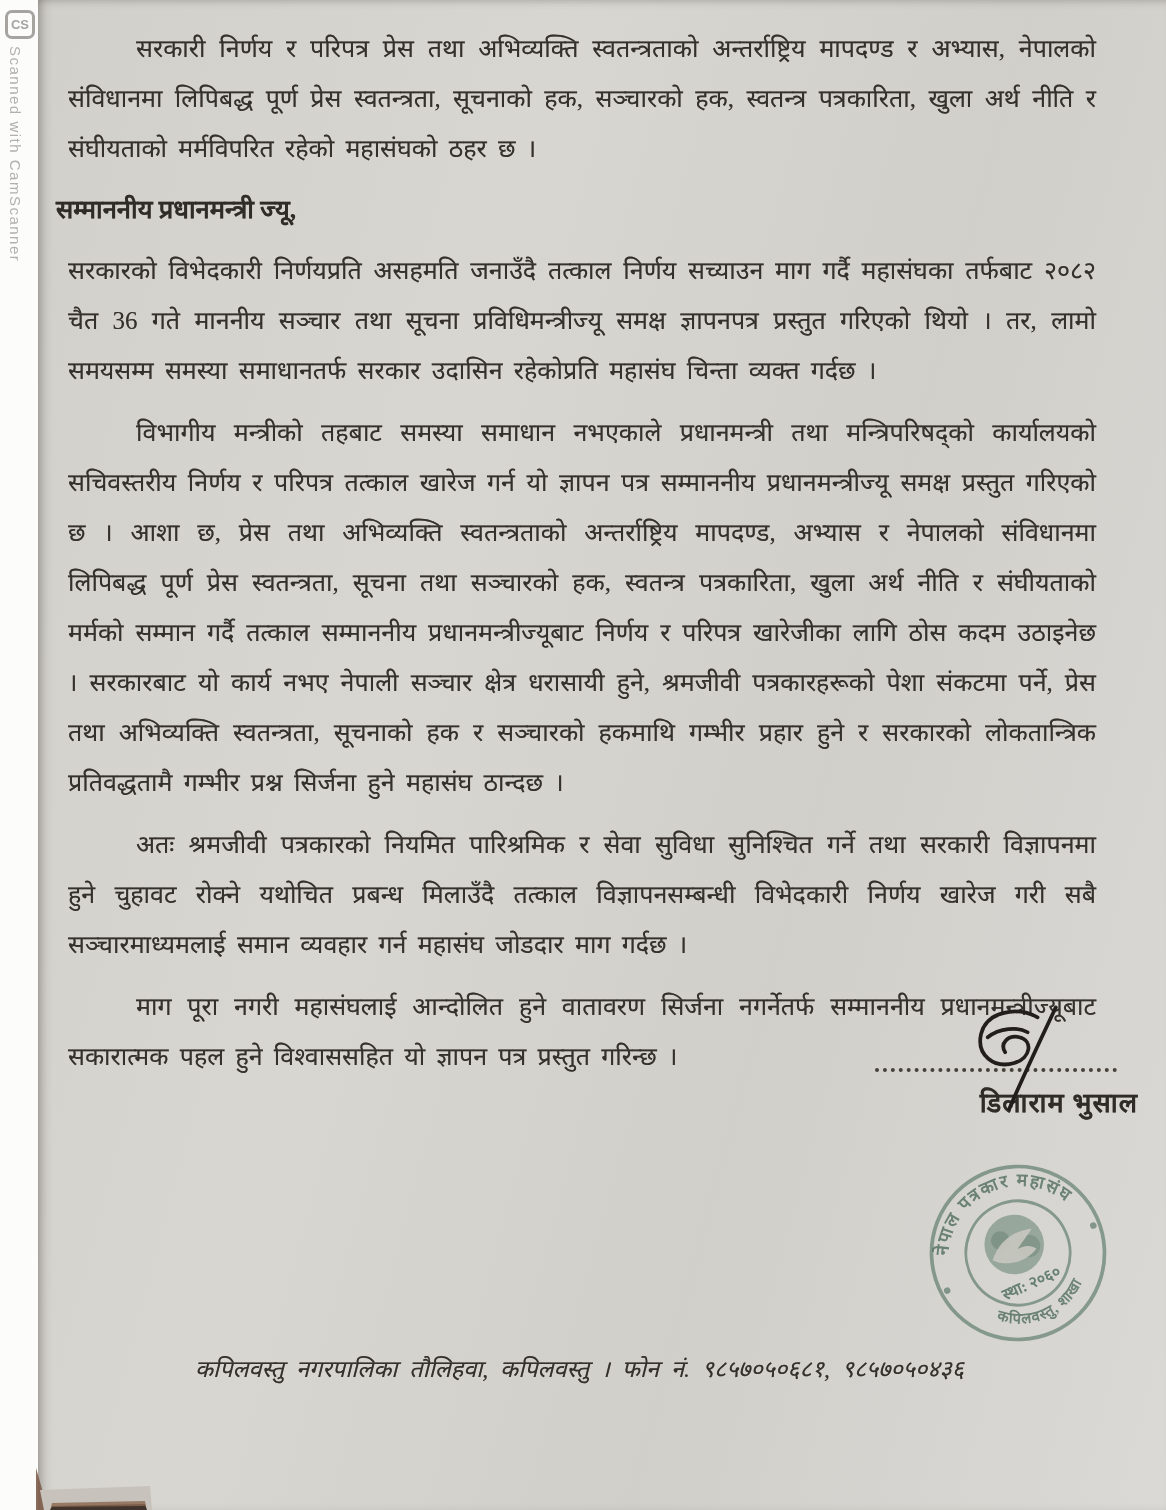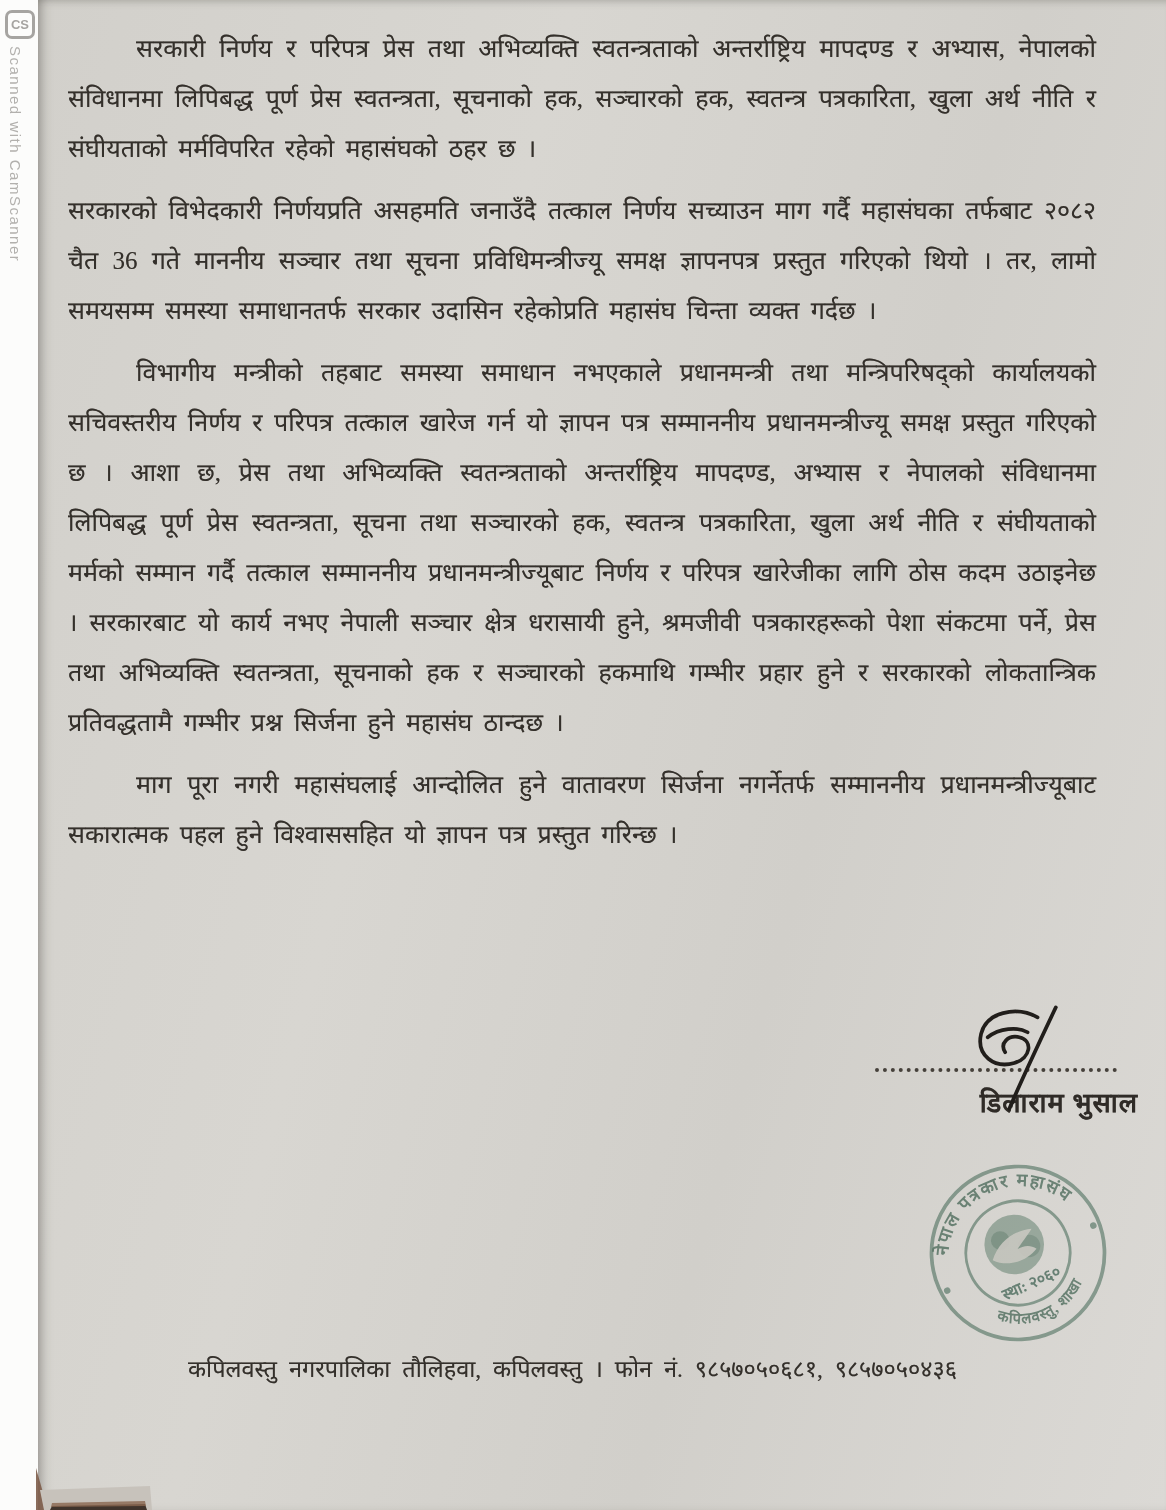--- a/index.html
+++ b/index.html
@@ -55,44 +55,47 @@
 
   
   .stamp{
     position:absolute;left:887px;top:1160px;width:186px;height:186px;
     transform:rotate(-24deg);
     mix-blend-mode:multiply;opacity:.85;
   }
 
   
   .footer{
-    position:absolute;left:150px;top:1352px;width:820px;
+    position:absolute;left:157px;top:1352px;width:820px;
     font-size:23.5px;color:#34302b;word-spacing:6px;
     text-shadow:0 0 .5px rgba(40,35,30,.4);
+    font-style:italic;
   }
 
   
   .corner{position:absolute;left:0;bottom:0;width:210px;height:60px;}
 </style>
 </head>
 <body>
 
 <div class="page">
 
   <div class="strip">
     <div class="cs-badge">CS</div>
     <div class="wm-text">Scanned with CamScanner</div>
   </div>
 
   <div class="paper">
 
     <div class="content">
       <p class="body-par indent">सरकारी निर्णय र परिपत्र प्रेस तथा अभिव्यक्ति स्वतन्त्रताको अन्तर्राष्ट्रिय मापदण्ड र अभ्यास, नेपालको संविधानमा लिपिबद्ध पूर्ण प्रेस स्वतन्त्रता, सूचनाको हक, सञ्चारको हक, स्वतन्त्र पत्रकारिता, खुला अर्थ नीति र संघीयताको मर्मविपरित रहेको महासंघको ठहर छ ।</p>
+      <p class="salutation">सम्माननीय प्रधानमन्त्री ज्यू,</p>
       <p class="body-par">सरकारको विभेदकारी निर्णयप्रति असहमति जनाउँदै तत्काल निर्णय सच्याउन माग गर्दै महासंघका तर्फबाट २०८२ चैत 36 गते माननीय सञ्चार तथा सूचना प्रविधिमन्त्रीज्यू समक्ष ज्ञापनपत्र प्रस्तुत गरिएको थियो । तर, लामो समयसम्म समस्या समाधानतर्फ सरकार उदासिन रहेकोप्रति महासंघ चिन्ता व्यक्त गर्दछ ।</p>
       <p class="body-par indent par-gap">विभागीय मन्त्रीको तहबाट समस्या समाधान नभएकाले प्रधानमन्त्री तथा मन्त्रिपरिषद्को कार्यालयको सचिवस्तरीय निर्णय र परिपत्र तत्काल खारेज गर्न यो ज्ञापन पत्र सम्माननीय प्रधानमन्त्रीज्यू समक्ष प्रस्तुत गरिएको छ । आशा छ, प्रेस तथा अभिव्यक्ति स्वतन्त्रताको अन्तर्राष्ट्रिय मापदण्ड, अभ्यास र नेपालको संविधानमा लिपिबद्ध पूर्ण प्रेस स्वतन्त्रता, सूचना तथा सञ्चारको हक, स्वतन्त्र पत्रकारिता, खुला अर्थ नीति र संघीयताको मर्मको सम्मान गर्दै तत्काल सम्माननीय प्रधानमन्त्रीज्यूबाट निर्णय र परिपत्र खारेजीका लागि ठोस कदम उठाइनेछ । सरकारबाट यो कार्य नभए नेपाली सञ्चार क्षेत्र धरासायी हुने, श्रमजीवी पत्रकारहरूको पेशा संकटमा पर्ने, प्रेस तथा अभिव्यक्ति स्वतन्त्रता, सूचनाको हक र सञ्चारको हकमाथि गम्भीर प्रहार हुने र सरकारको लोकतान्त्रिक प्रतिवद्धतामै गम्भीर प्रश्न सिर्जना हुने महासंघ ठान्दछ ।</p>
+      <p class="body-par indent par-gap">अतः श्रमजीवी पत्रकारको नियमित पारिश्रमिक र सेवा सुविधा सुनिश्चित गर्ने तथा सरकारी विज्ञापनमा हुने चुहावट रोक्ने यथोचित प्रबन्ध मिलाउँदै तत्काल विज्ञापनसम्बन्धी विभेदकारी निर्णय खारेज गरी सबै सञ्चारमाध्यमलाई समान व्यवहार गर्न महासंघ जोडदार माग गर्दछ ।</p>
       <p class="body-par indent par-gap">माग पूरा नगरी महासंघलाई आन्दोलित हुने वातावरण सिर्जना नगर्नेतर्फ सम्माननीय प्रधानमन्त्रीज्यूबाट सकारात्मक पहल हुने विश्वाससहित यो ज्ञापन पत्र प्रस्तुत गरिन्छ ।</p>
     </div>
 
     <div class="sig-block">
       <svg class="sig-scribble" viewBox="0 0 160 130">
         <g fill="none" stroke="#211e1b" stroke-width="4.5" stroke-linecap="round">
           <path d="M 118,16 C 92,2 56,10 50,36 C 44,62 66,78 90,71 C 110,65 113,44 96,40 C 83,37 72,47 79,58"></path>
           <path d="M 58,40 C 72,29 94,27 106,34"></path>
           <path d="M 140,4 C 122,42 102,84 84,126"></path>
         </g>

